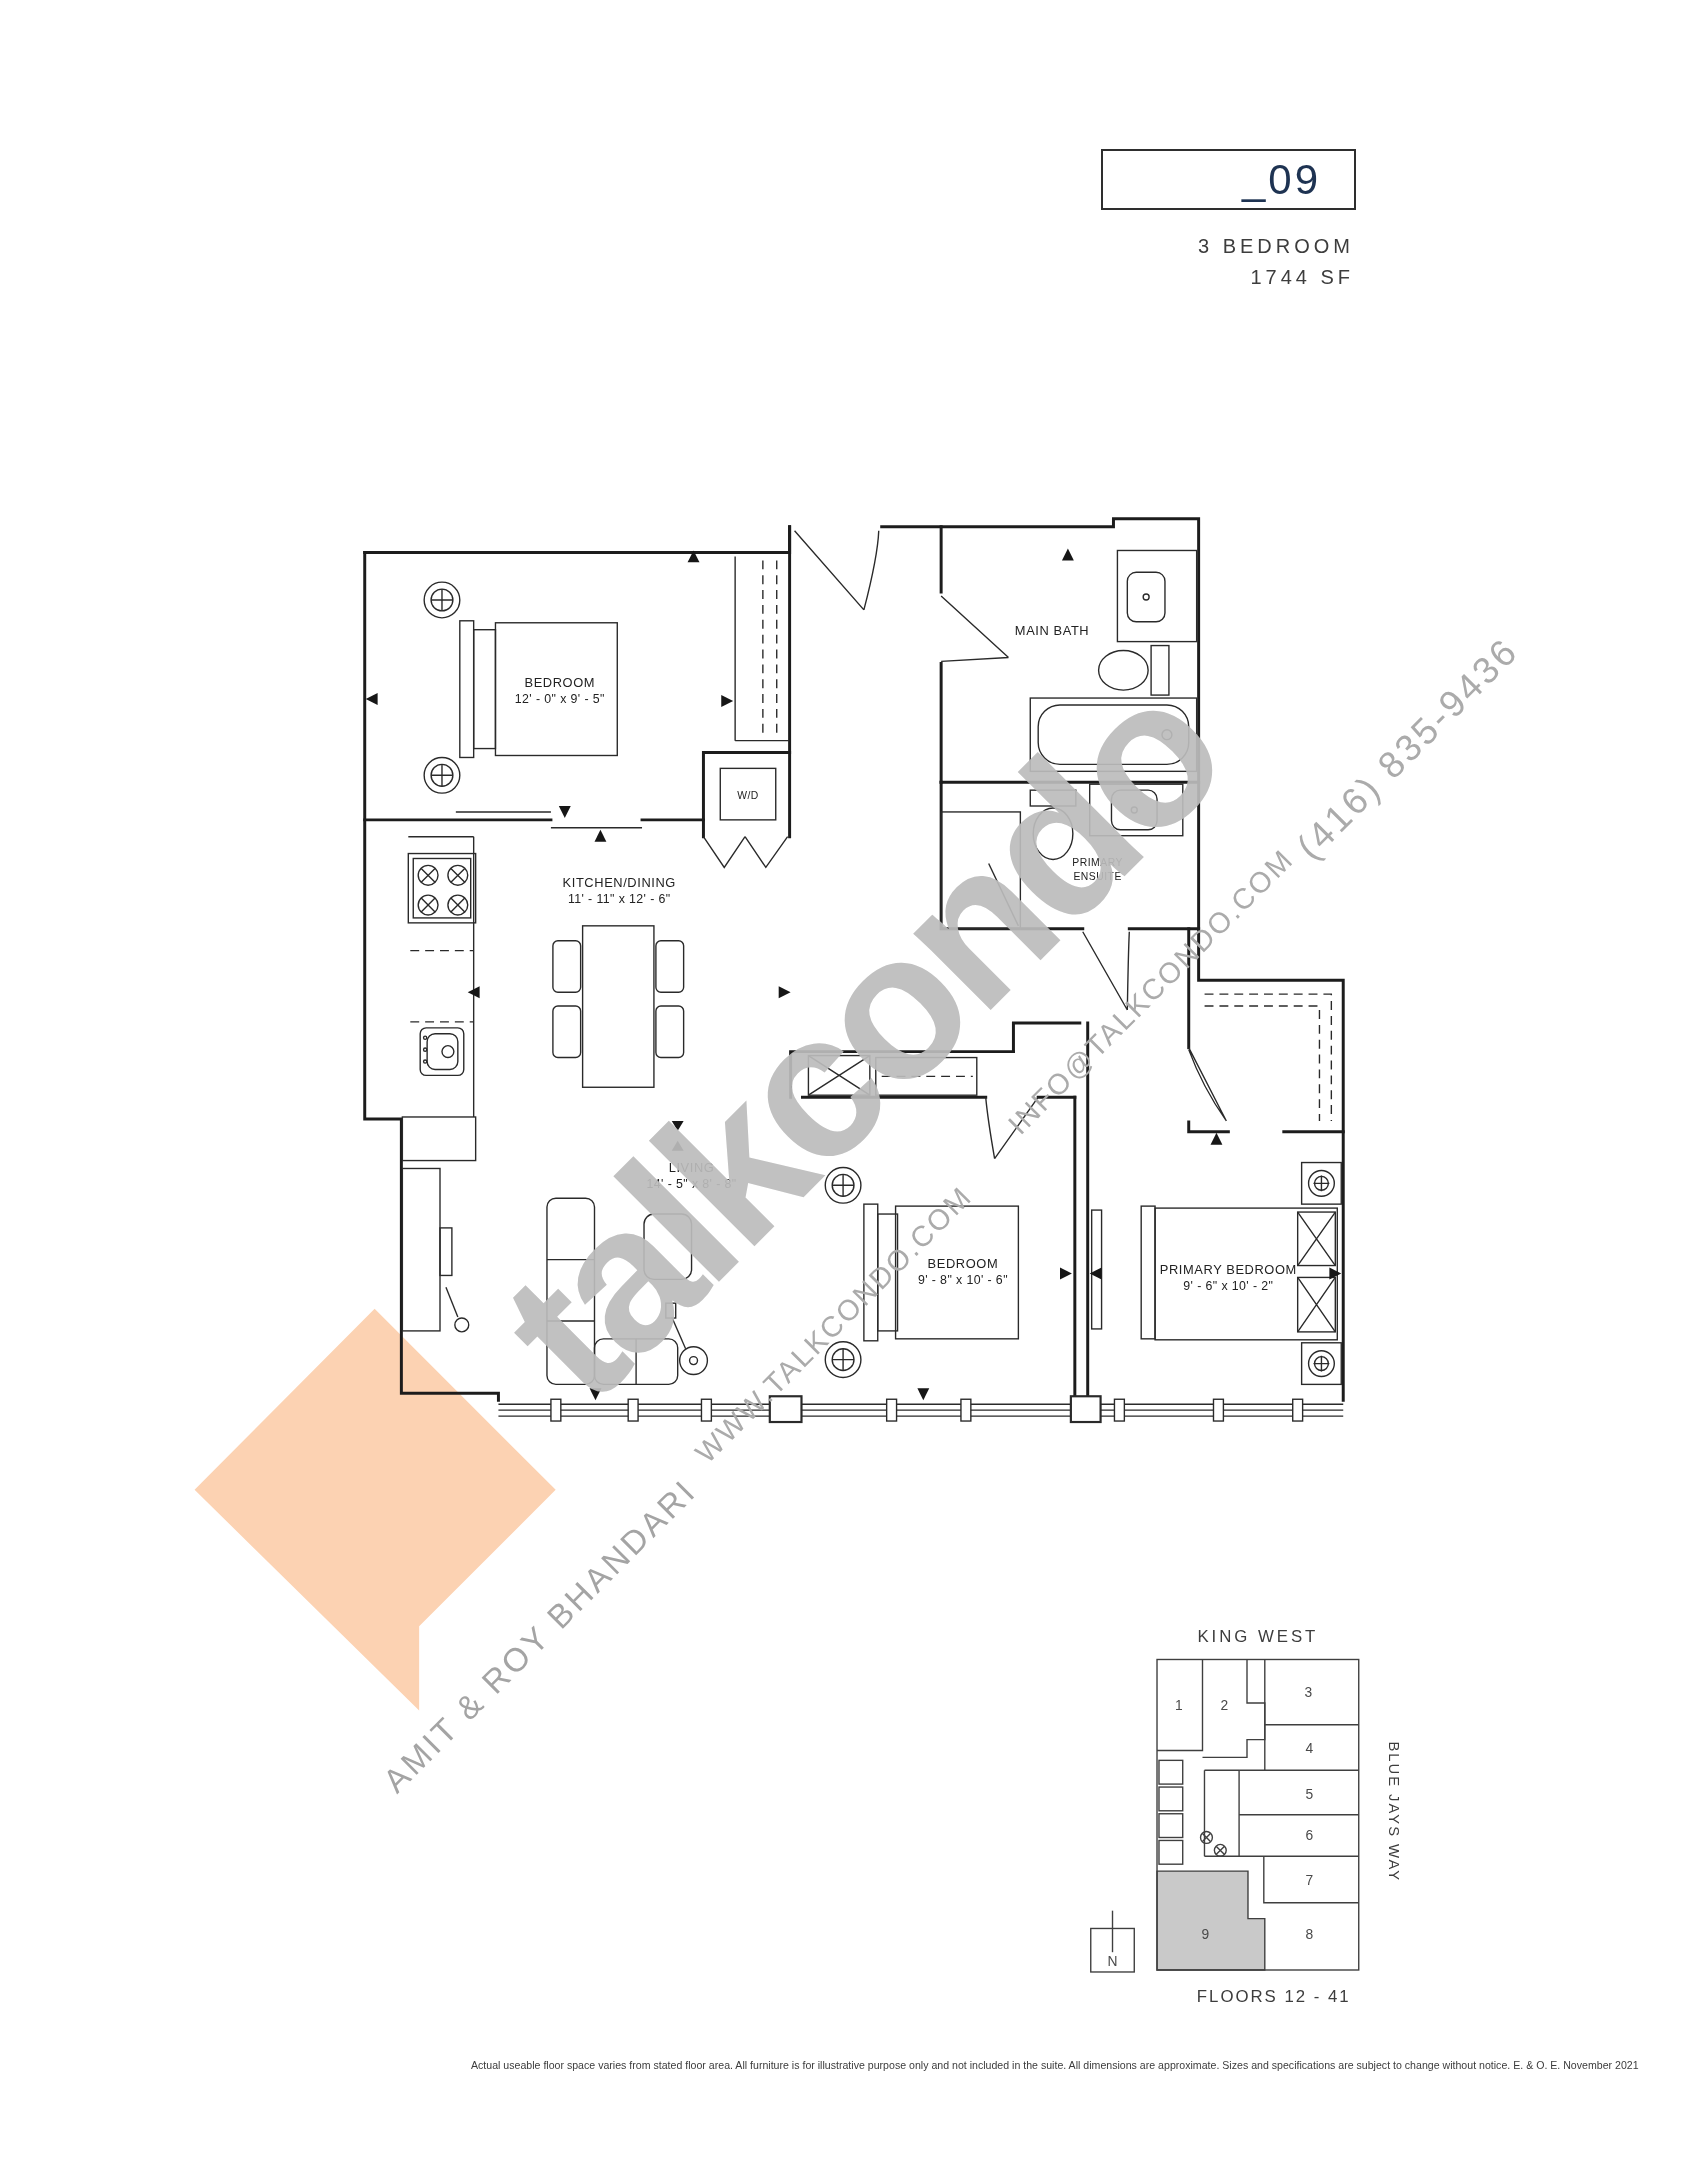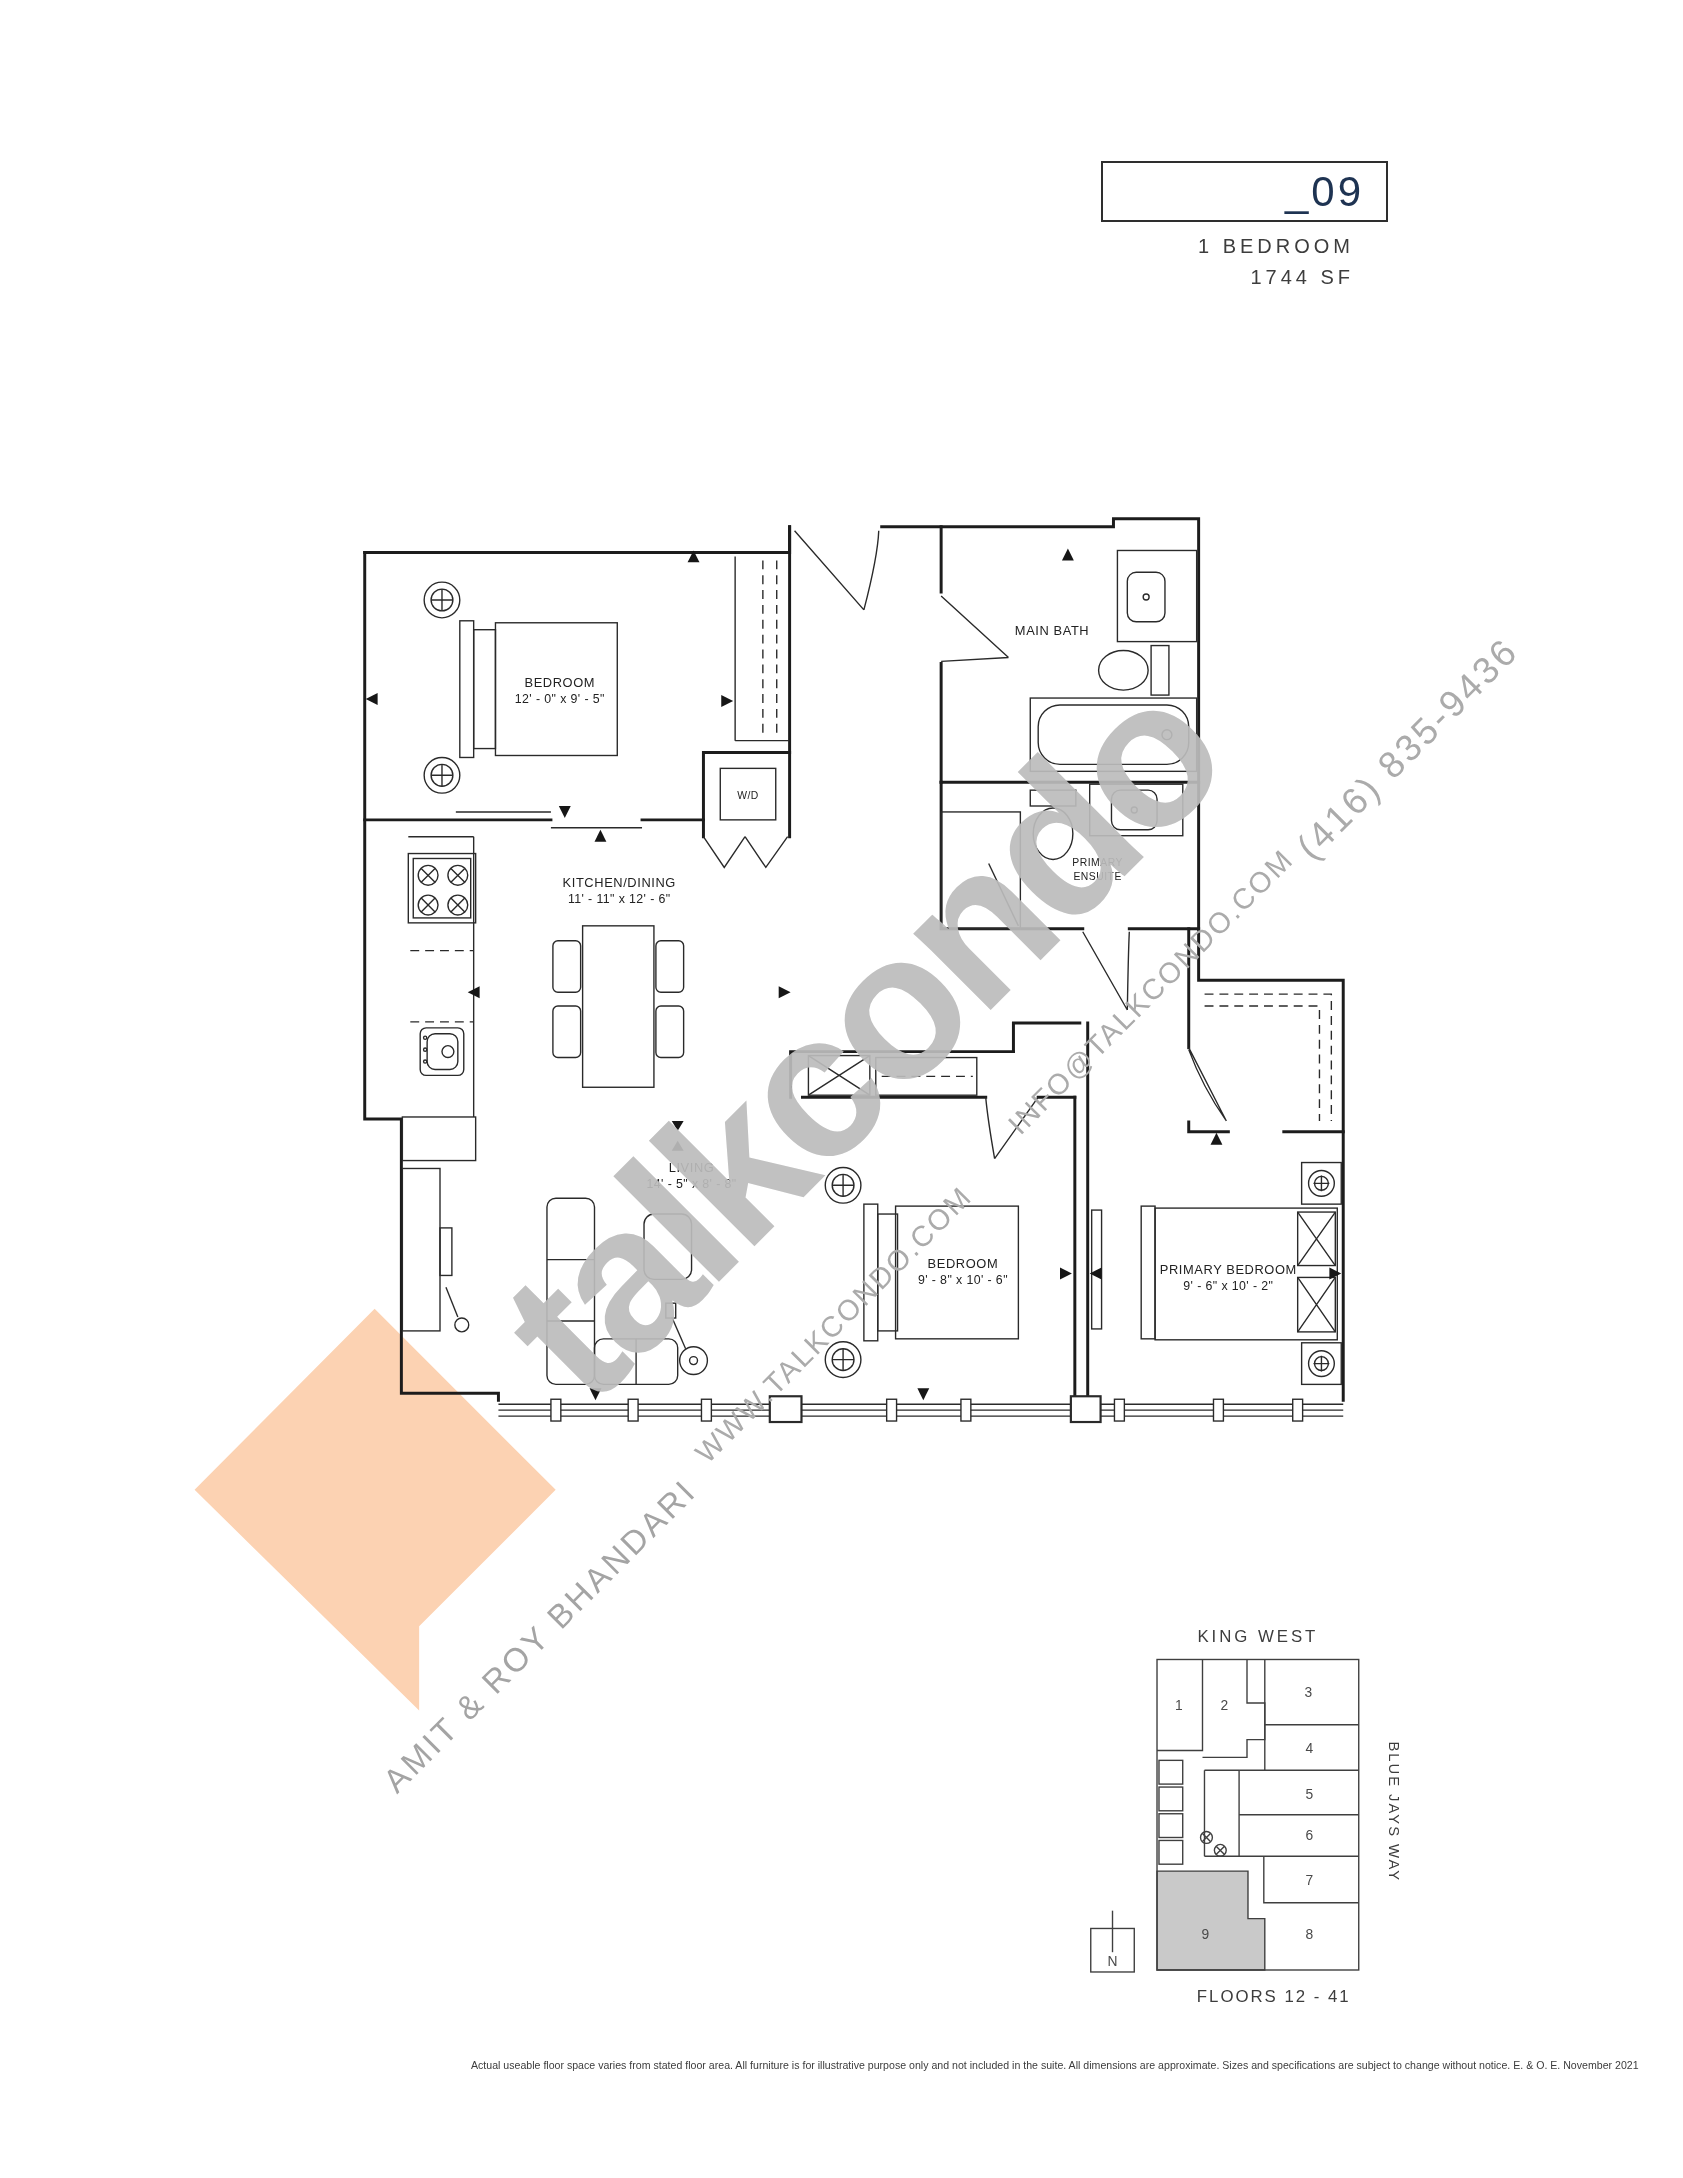--- a/index.html
+++ b/index.html
@@ -1,21 +1,21 @@
 <!DOCTYPE html>
 <html><head>
 <meta charset="utf-8">
 <style>
   html,body{margin:0;padding:0;background:#e8e8e8;}
   .page{position:relative;width:1683px;height:2178px;background:#ffffff;overflow:hidden;
         font-family:"Liberation Sans",sans-serif;}
   
-  .title-box{position:absolute;left:1101px;top:149px;width:287px;height:61px;
+  .title-box{position:absolute;left:1101px;top:149px;width:255px;height:61px;
              border:2px solid #2e2e2e;box-sizing:border-box;z-index:4;
-             display:flex;align-items:center;justify-content:flex-end;padding-right:22px;margin-top:12px;}
+             display:flex;align-items:center;justify-content:flex-end;padding-right:33px;}
   .title-box .unit{font-size:42px;color:#1e3352;letter-spacing:3px;}
   .subtitle{position:absolute;right:329px;top:231px;text-align:right;z-index:4;
             font-size:20px;color:#3d3d3d;letter-spacing:4px;line-height:31px;white-space:nowrap;}
   
   .wm{position:absolute;z-index:3;color:#ababab;white-space:nowrap;
       transform:translate(-50%,-50%) rotate(-45deg);pointer-events:none;}
   .wm-brand{left:861px;top:1040px;font-size:206px;font-weight:bold;letter-spacing:-7px;
             color:#bcbcbc;opacity:.92;}
   .wm-phone{left:1408px;top:749px;font-size:37px;letter-spacing:3px;}
   .wm-email{left:1151px;top:992px;font-size:29px;letter-spacing:2px;}
@@ -54,21 +54,21 @@
 </style>
 </head>
 <body>
 
 <div class="page">
 
   <div class="title-box">
     <span class="unit">_09</span>
   </div>
   <div class="subtitle">
-    <div>1 BEDROOM</div>
+    <div>3 BEDROOM</div>
     <div>1744 SF</div>
   </div>
 
   <svg class="diamond-svg" width="475" height="465" viewBox="0 0 480 470">
     <polygon points="228,22 411,205 273,343 273,428 46,205" fill="#fcd2b2"></polygon>
   </svg>
 
   <svg class="plan-svg" width="1030" height="941" viewBox="340 495 1040 950">
 
     <g>

